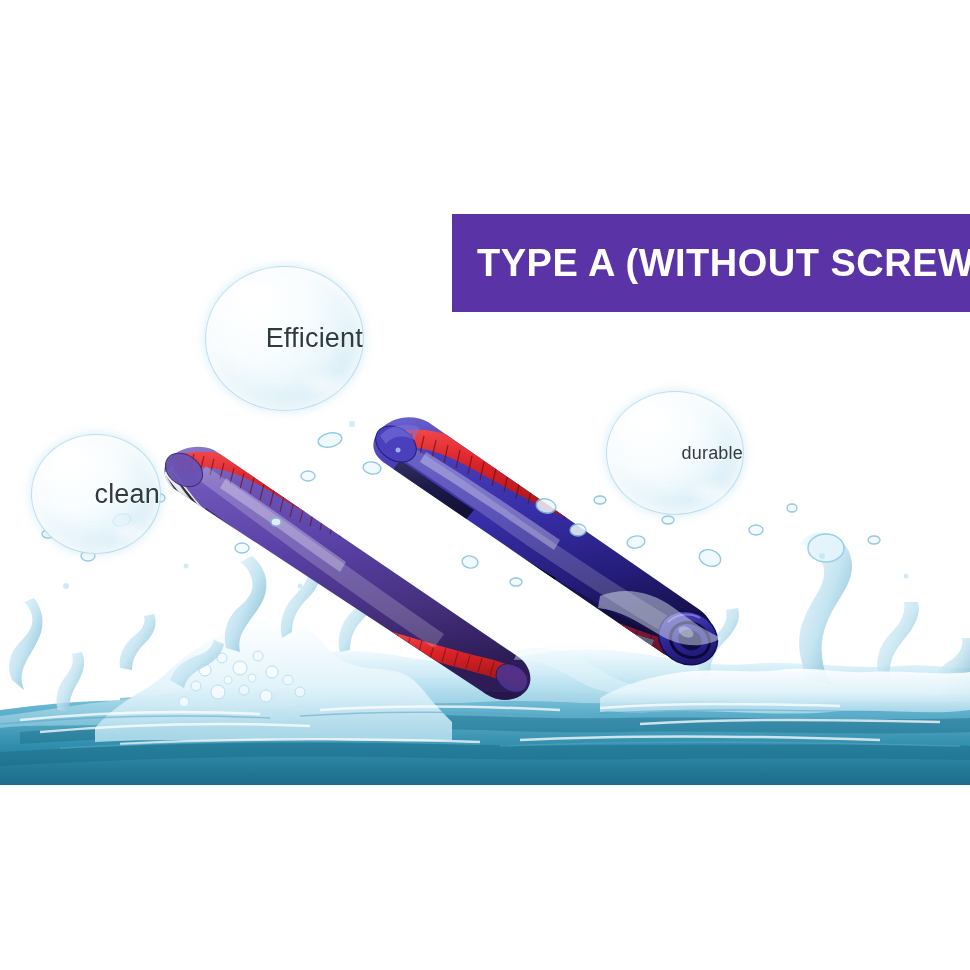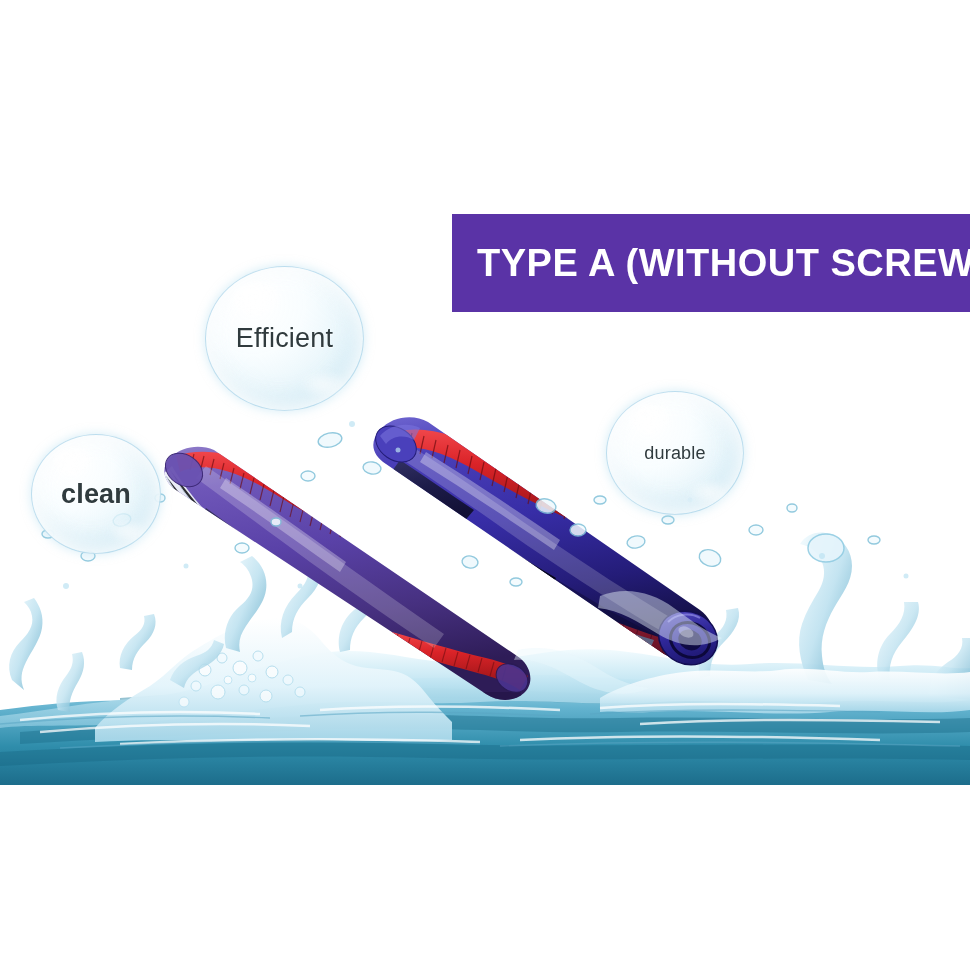--- a/index.html
+++ b/index.html
@@ -20,21 +20,21 @@
   #water-svg{position:absolute;left:0;top:0;width:970px;height:405px;}
 
   
   #products{position:absolute;left:0;top:400px;width:970px;height:320px;}
   #products-svg{position:absolute;left:0;top:0;width:970px;height:320px;}
 
   
   .bubble{
     position:absolute;
     border-radius:50%;
-    display:flex;align-items:center;justify-content:center;
+    display:flex;align-items:center;justify-content:flex-end;
     background:
       radial-gradient(circle at 30% 26%, rgba(255,255,255,0.97) 0%, rgba(248,253,255,0.92) 34%, rgba(228,244,250,0.78) 60%, rgba(200,232,244,0.62) 80%, rgba(168,215,233,0.55) 94%, rgba(150,203,225,0.45) 100%);
     box-shadow:
       inset 0 0 22px 6px rgba(255,255,255,0.95),
       inset -6px -8px 22px 2px rgba(150,205,228,0.45),
       inset 6px 8px 18px 0 rgba(255,255,255,0.9),
       0 0 10px 1px rgba(186,226,242,0.5);
     border:1px solid rgba(175,214,233,0.75);
   }
   .bubble::before{ 
@@ -55,21 +55,21 @@
   }
   .bubble-label{
     position:relative;z-index:3;
     color:#303b3e;
     letter-spacing:0.2px;
     white-space:nowrap;
     text-shadow:0 1px 1px rgba(255,255,255,0.85);
   }
 
   #bubble-clean{left:31px;top:434px;width:128px;height:118px;}
-  #bubble-clean .bubble-label{font-size:27px;font-weight:bold;}
+  #bubble-clean .bubble-label{font-size:27px;}
 
   #bubble-efficient{left:205px;top:266px;width:157px;height:143px;}
   #bubble-efficient .bubble-label{font-size:27px;}
 
   #bubble-durable{left:606px;top:391px;width:136px;height:122px;}
   #bubble-durable .bubble-label{font-size:18px;}
 
   
   #title-banner{
     position:absolute;

